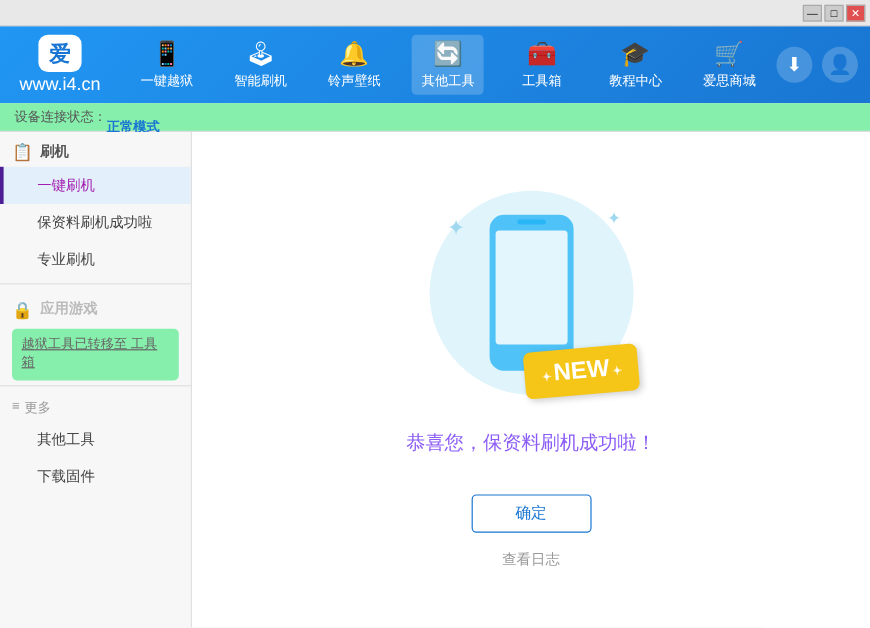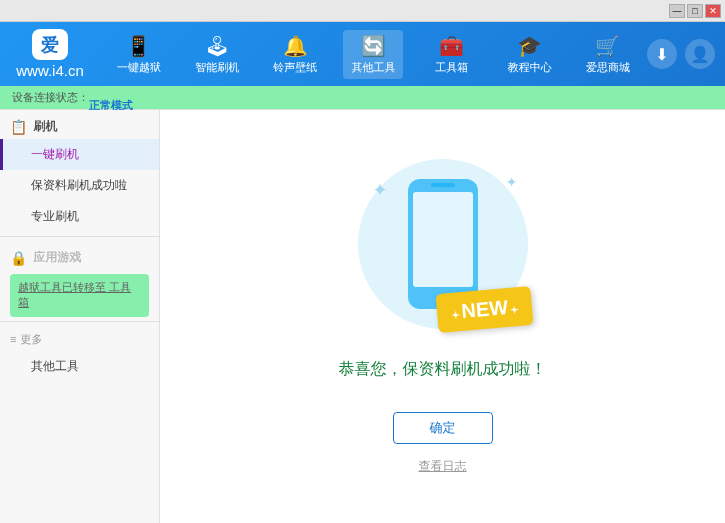--- a/index.html
+++ b/index.html
@@ -245,40 +245,39 @@
     .sparkle-tr {
       position: absolute;
       top: 15px;
       right: 15px;
       color: #a0d8ef;
       font-size: 14px;
     }
 
     .success-text {
       font-size: 16px;
-      color: #15803d;
+      color: #8b5cf6;
       margin-bottom: 32px;
       font-weight: normal;
     }
     .confirm-btn {
       width: 100px;
       height: 32px;
       border: 1px solid #1976d2;
       background: #fff;
       color: #1976d2;
       border-radius: 4px;
       cursor: pointer;
       font-size: 13px;
       margin-bottom: 14px;
     }
     .again-link {
       color: #999;
       font-size: 12px;
       cursor: pointer;
-      text-decoration: underline;
     }
   </style>
 </head>
 <body>
 
 <div class="title-bar">
   <div class="title-bar-controls">
     <div class="title-bar-btn">—</div>
     <div class="title-bar-btn">□</div>
     <div class="title-bar-btn close">✕</div>
@@ -361,20 +360,23 @@
     </div>
 
     <div class="sidebar-divider"></div>
 
     <div class="sidebar-section-label">
       <span style="margin-right:4px">≡</span>
       <span>更多</span>
     </div>
     <div class="sidebar-item">
       <span>其他工具</span>
+    </div>
+    <div class="sidebar-item">
+      <span>下载固件</span>
     </div>
   </div>
 
   <div class="content">
 
     <div class="phone-illustration">
       <div class="phone-bg-circle"></div>
       <span class="sparkle-tl">✦</span>
       <span class="sparkle-tr">✦</span>
 

